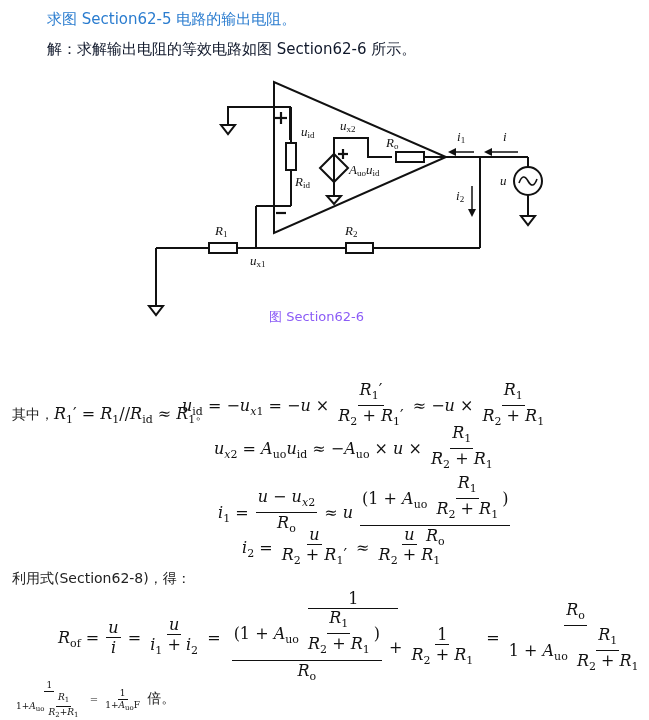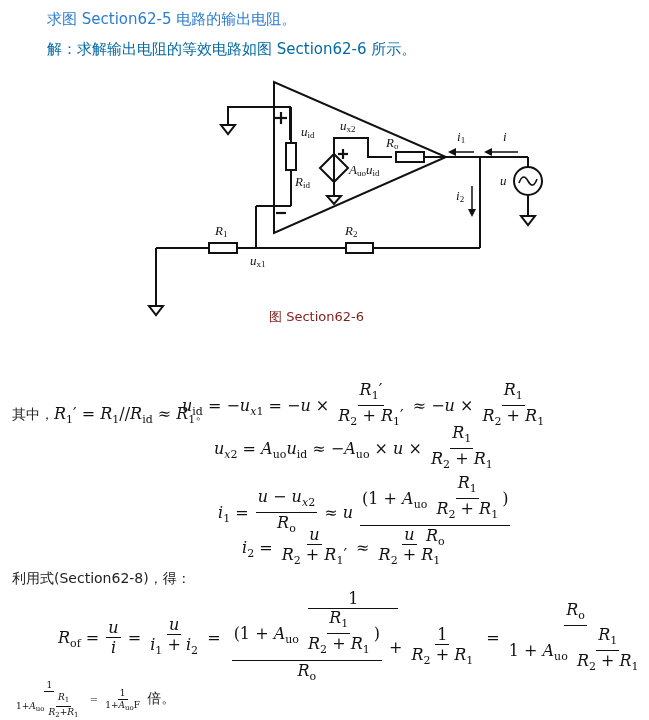--- a/index.html
+++ b/index.html
@@ -1,22 +1,22 @@
 <!DOCTYPE html>
 <html><head>
 <meta charset="utf-8">
 <style>
   html, body { margin:0; padding:0; background:#ffffff; }
   body { width:649px; height:720px; position:relative; overflow:hidden;
          font-family:"DejaVu Sans","Liberation Sans",sans-serif; color:#222; }
   .line { position:absolute; left:0; white-space:nowrap; }
   .title { top:10px; left:47px; font-size:15px; color:#2a7ccf; }
-  .sol { top:40px; left:47px; font-size:15px; color:#0369a1;text-align:right; }
+  .sol { top:40px; left:47px; font-size:15px; color:#0f172a;text-align:right; }
   .circuit { position:absolute; left:0; top:0; }
-  .caption { position:absolute; top:308px; left:269px; font-size:13px; color:#7f1d1d; }
+  .caption { position:absolute; top:308px; left:269px; font-size:13px; color:#8b5cf6; }
   .math { font-family:"DejaVu Serif","Liberation Serif",serif; font-size:16px; color:#111; }
   .it { font-style:italic; }
   .sub { font-size:11px; vertical-align:-4px; font-style:normal; }
   .subi { font-size:11px; vertical-align:-4px; font-style:italic; }
   .frac { display:inline-flex; flex-direction:column; align-items:center; vertical-align:middle; margin:0 2px; }
   .frac > .num { padding:0 2px; border-bottom:1px solid #111; line-height:18px; }
   .frac > .den { padding:0 2px; line-height:20px; }
   .eq { position:absolute; white-space:nowrap; }
   .text { position:absolute; font-size:14px; color:#222; white-space:nowrap; }
   .small .frac > .num, .small .frac > .den { line-height:11px; font-size:9px; }

